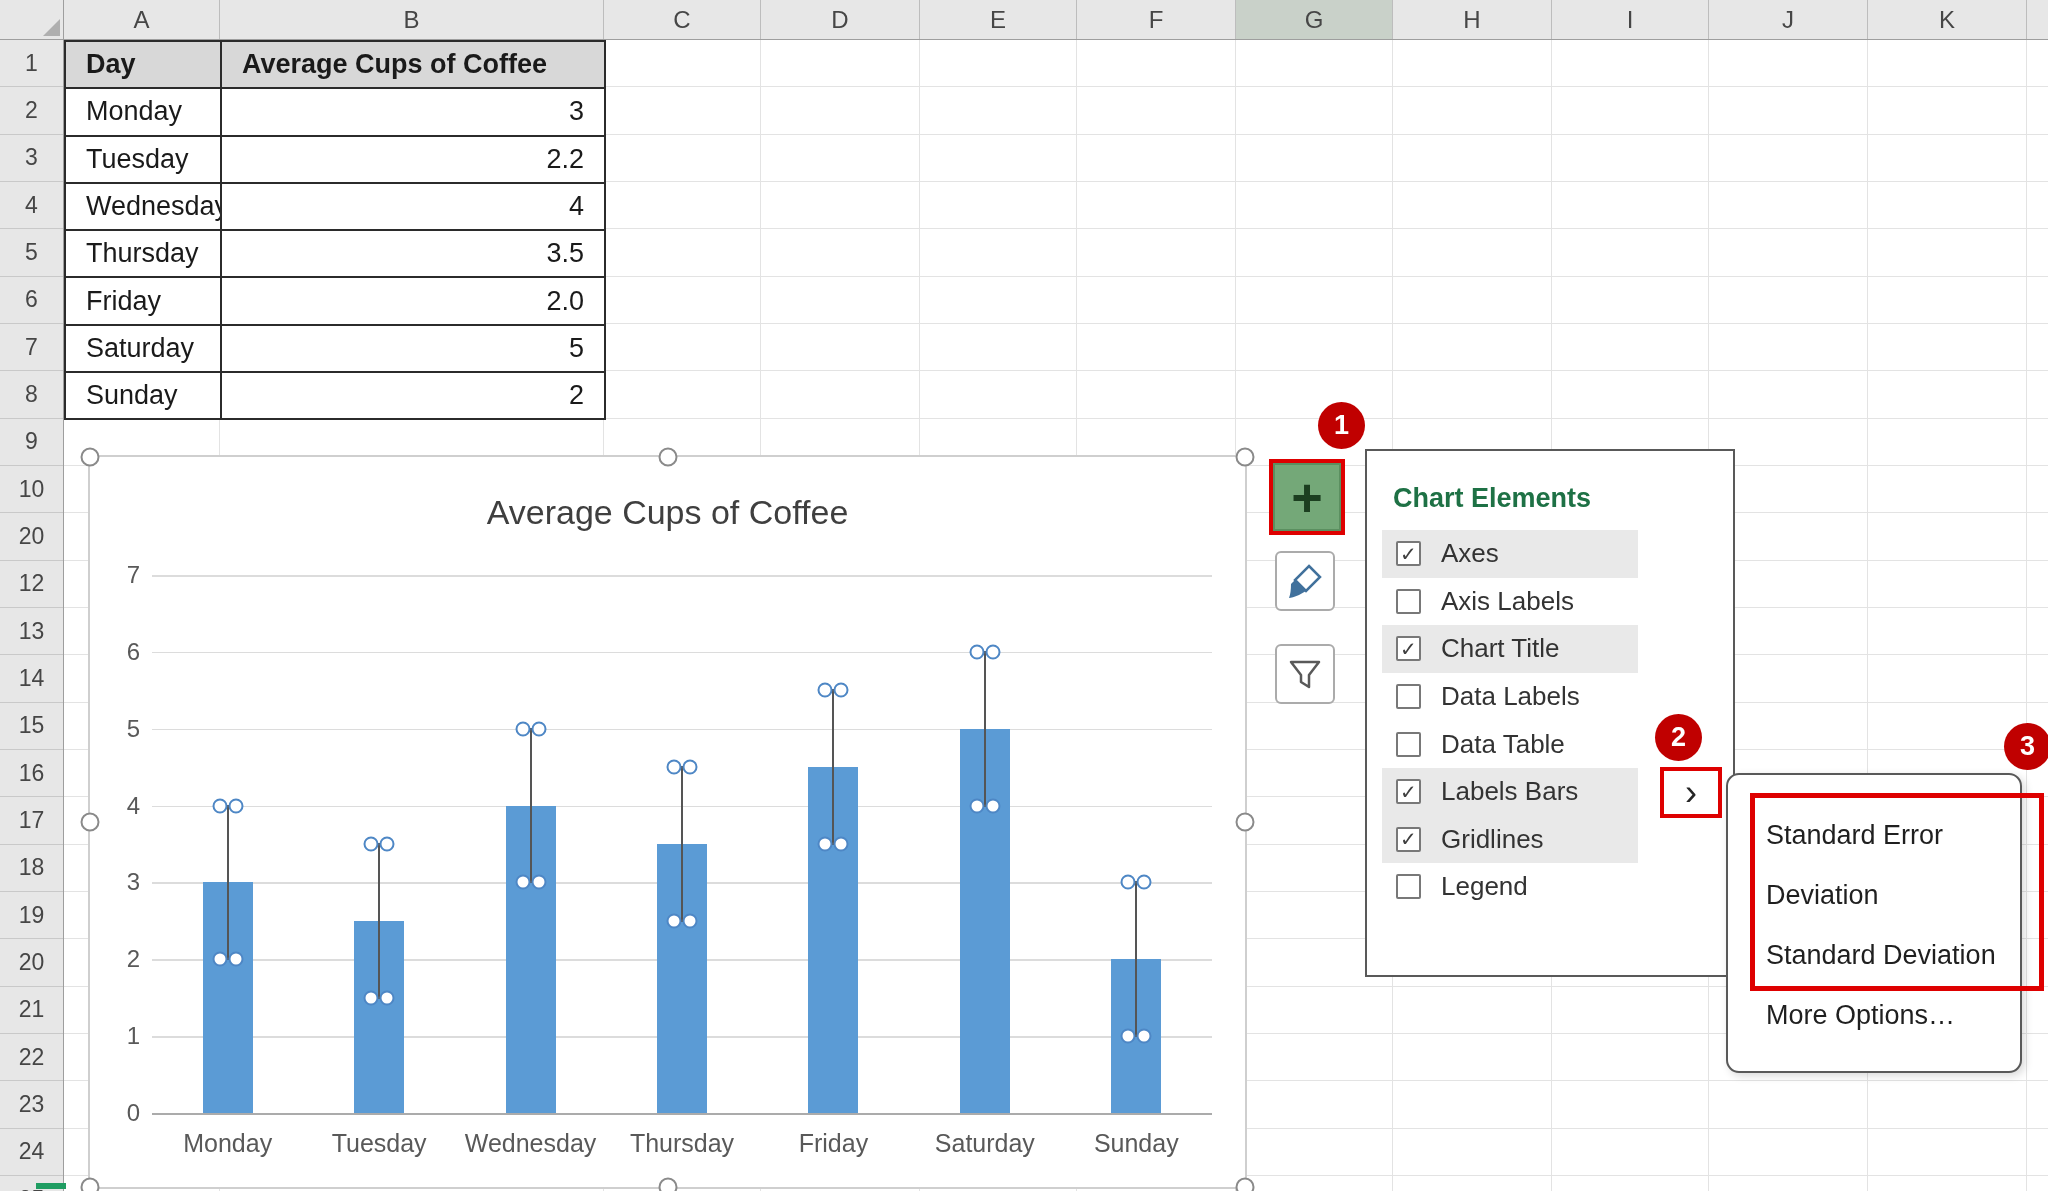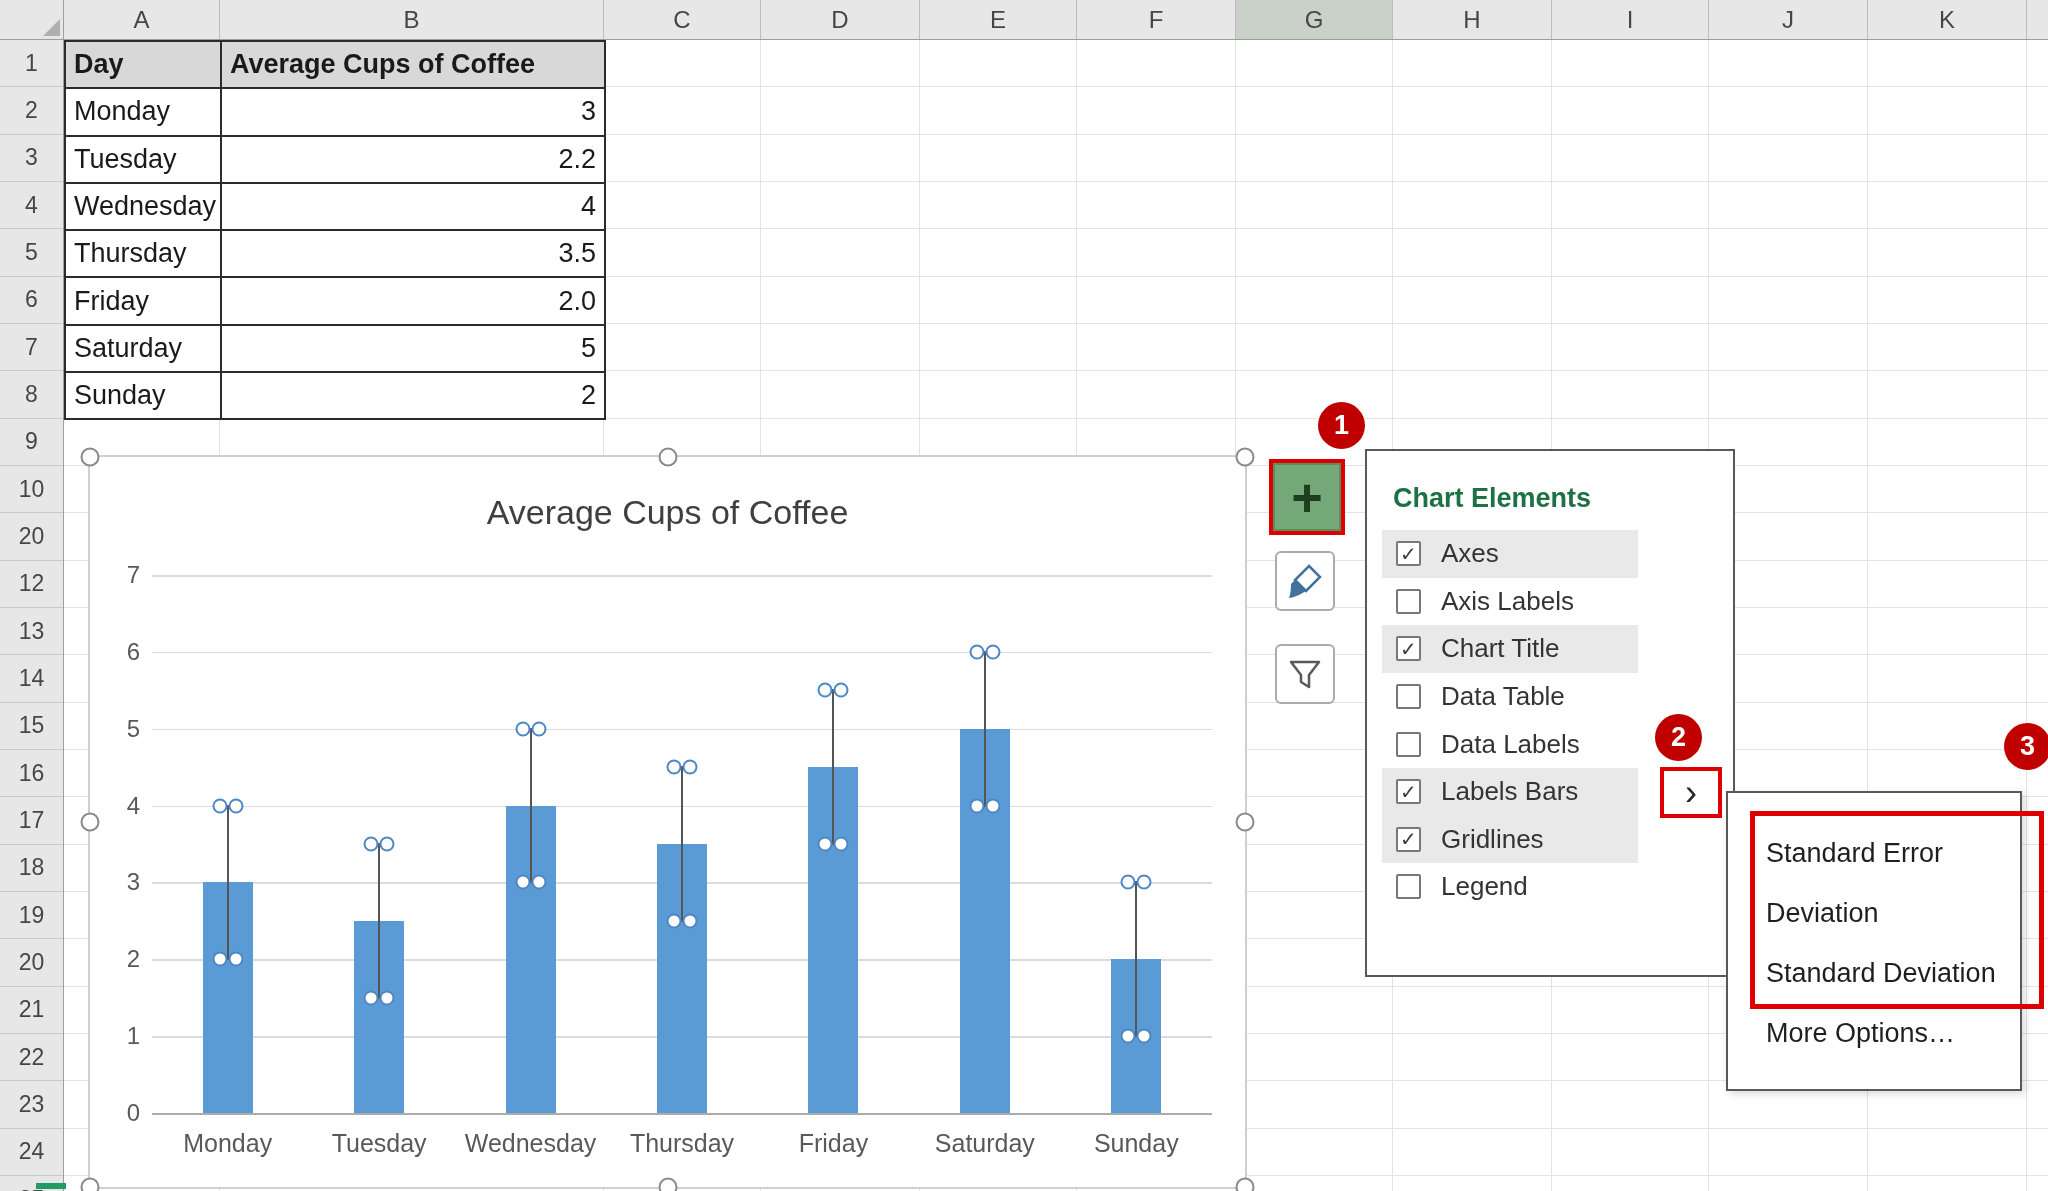--- a/index.html
+++ b/index.html
@@ -25,21 +25,21 @@
                background:repeating-linear-gradient(to bottom,#ffffff 0px,#ffffff 46.3px,#E3E3E3 46.3px,#E3E3E3 47.33px);
                z-index:1; }
   .vline { position:absolute; top:0; bottom:0; width:1px; background:#E3E3E3; }
   .sheet-accent { position:absolute; left:36px; top:1183px; width:30px; height:6px;
                   background:#1F9D62; z-index:6; }
 
   
   .data-table { position:absolute; left:64px; top:40px; border-collapse:collapse;
                 table-layout:fixed; width:540px; z-index:4; font-size:27px; color:#1a1a1a; }
   .data-table td { border:2px solid #2b2b2b; height:47.3px; background:#fff;
-                   padding:0 8px; white-space:nowrap; overflow:hidden; }
+                   padding:0 20px; white-space:nowrap; overflow:hidden; }
   .data-table td.th { background:#D8D8D8; font-weight:bold; }
   .data-table td.num { text-align:right; }
 
   
   .chart { position:absolute; left:88px; top:455px; width:1159px; height:734px;
            background:#fff; border:2px solid #CFCFCF; z-index:6; }
   .handle { position:absolute; width:19px; height:19px; border-radius:50%; background:#fff;
             border:2px solid #8A8A8A; transform:translate(-50%,-50%); z-index:3; }
   .chart-title { position:absolute; top:36px; left:0; right:0; text-align:center;
                  font-size:34px; color:#3F3F3F; }
@@ -75,22 +75,22 @@
   .ce-list { position:absolute; left:15px; top:79px; width:256px; }
   .ce-row { height:47.6px; display:flex; align-items:center; padding-left:14px; }
   .ce-row.checked { background:#E9E9E9; }
   .cb { width:25px; height:25px; min-width:25px; border:2px solid #787878; background:#fff;
         font-size:20px; color:#3F3F3F; display:flex; align-items:center; justify-content:center;
         border-radius:2px; }
   .ce-label { margin-left:20px; font-size:26px; color:#333; white-space:nowrap; }
   .arrow-box { position:absolute; left:1660px; top:767px; width:62px; height:51px;
                border:4px solid #DE0000; display:flex; align-items:center; justify-content:center;
                z-index:10; font-size:36px; color:#262626; }
-  .submenu { left:1726px; top:791px; width:296px; height:300px; z-index:11;
-             box-shadow:3px 3px 8px rgba(0,0,0,0.15); }
+  .submenu { left:1726px; top:773px; width:296px; height:300px; z-index:11;
+             box-shadow:3px 3px 8px rgba(0,0,0,0.15);border-radius:13px; }
   .sm-list { position:absolute; left:0; top:30px; width:100%; }
   .sm-row { height:60px; display:flex; align-items:center; padding-left:38px;
             font-size:27px; color:#1F1F1F; white-space:nowrap; }
   .sm-redbox { position:absolute; left:22px; top:18px; width:294px; height:198px;
                border:5px solid #DE0000; z-index:12; pointer-events:none; }
 
   
   .num-circle { position:absolute; width:47px; height:47px; border-radius:50%;
                 background:#C00000; color:#fff; font-size:27px; font-weight:bold;
                 display:flex; align-items:center; justify-content:center; z-index:13; }
@@ -319,25 +319,25 @@
       <div class="ce-row">
         <div class="cb"></div>
         <span class="ce-label">Axis Labels</span>
       </div>
       <div class="ce-row checked">
         <div class="cb">✓</div>
         <span class="ce-label">Chart Title</span>
       </div>
       <div class="ce-row">
         <div class="cb"></div>
-        <span class="ce-label">Data Table</span>
+        <span class="ce-label">Data Labels</span>
       </div>
       <div class="ce-row">
         <div class="cb"></div>
-        <span class="ce-label">Data Labels</span>
+        <span class="ce-label">Data Table</span>
       </div>
       <div class="ce-row checked">
         <div class="cb">✓</div>
         <span class="ce-label">Labels Bars</span>
       </div>
       <div class="ce-row checked">
         <div class="cb">✓</div>
         <span class="ce-label">Gridlines</span>
       </div>
       <div class="ce-row">

